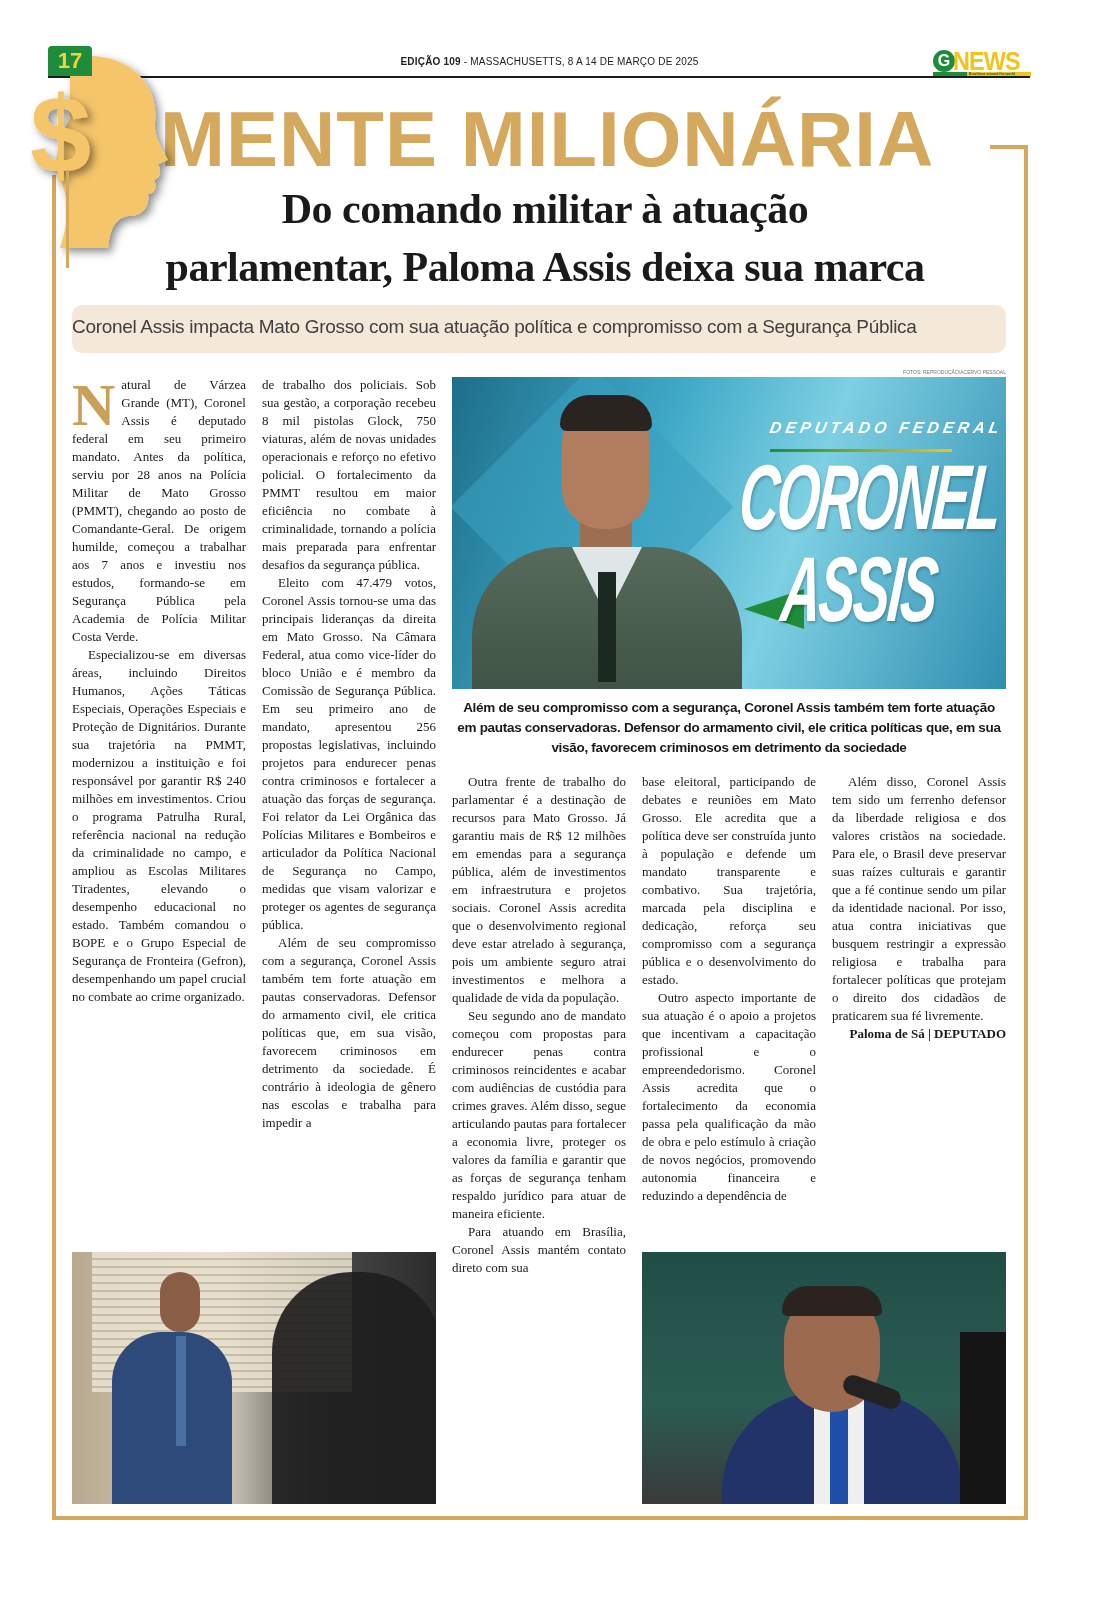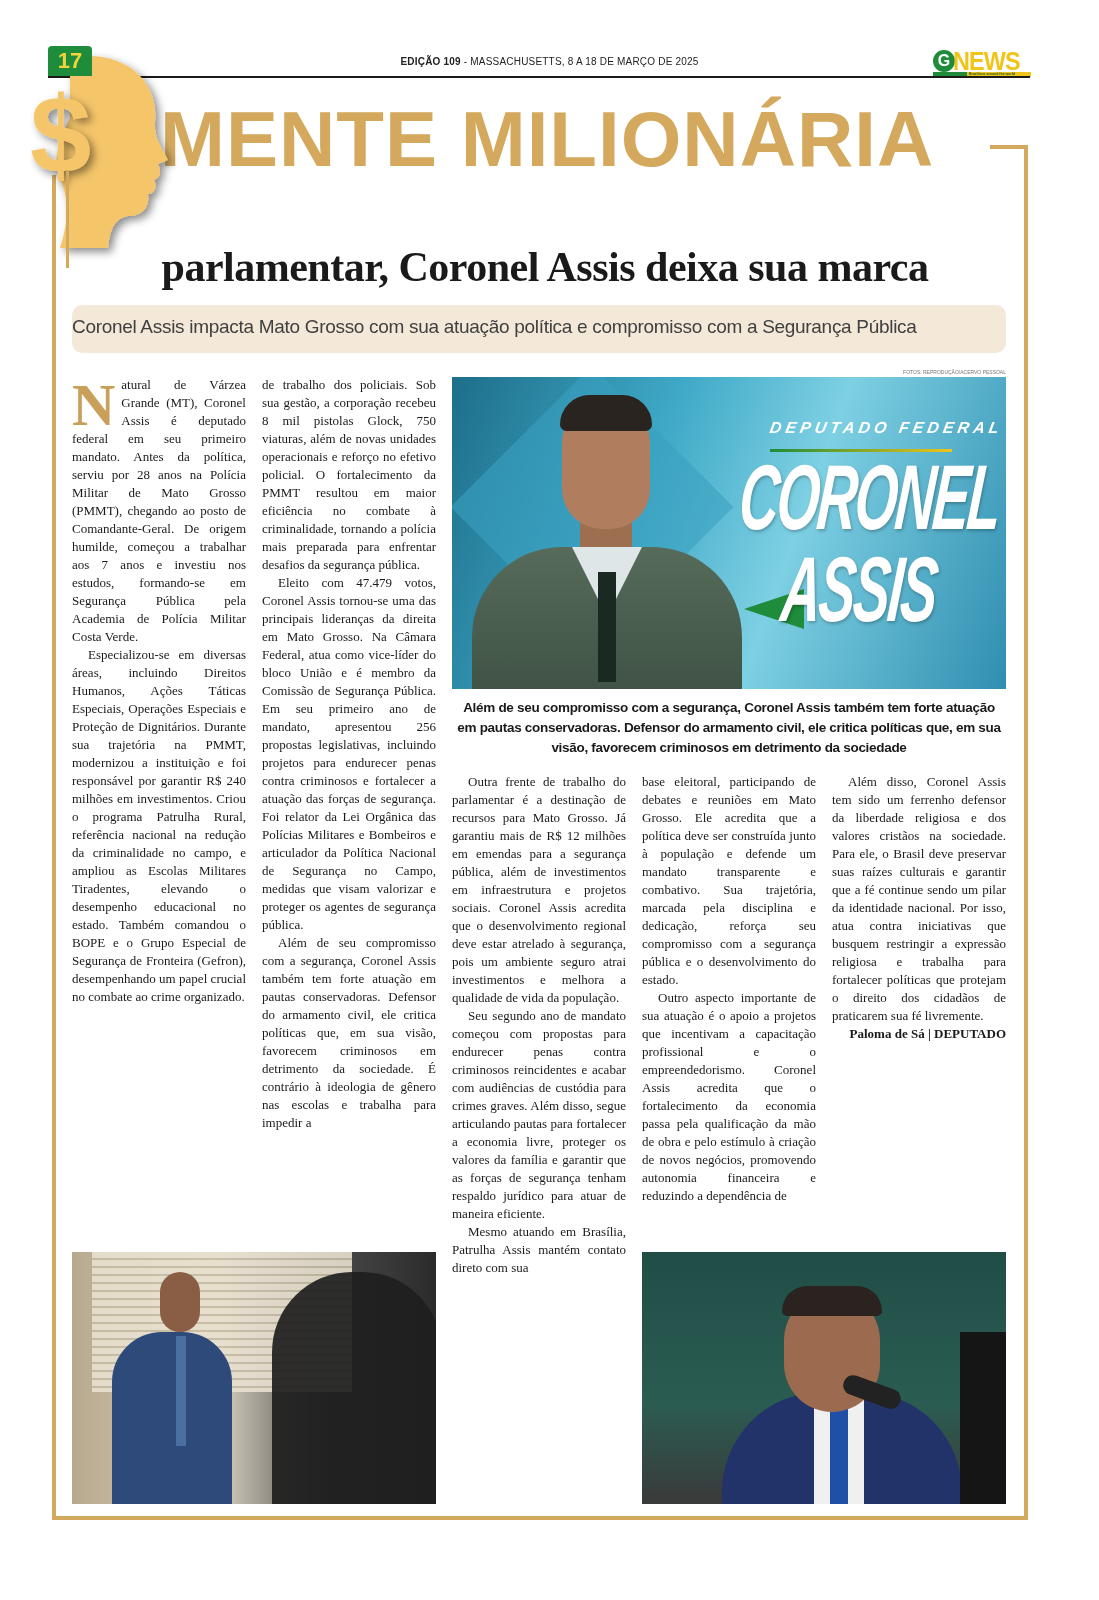--- a/index.html
+++ b/index.html
@@ -73,21 +73,21 @@
   .pr-tie { position: absolute; left: 188px; top: 150px; width: 18px; height: 110px; background: #1f4fa6; }
   .pr-head { position: absolute; left: 142px; top: 40px; width: 96px; height: 120px; background: #9c6a4e; border-radius: 48px; }
   .pr-hair { position: absolute; left: 140px; top: 34px; width: 100px; height: 30px; background: #2a2320; border-radius: 50px 50px 10px 10px; }
   .pr-mic { position: absolute; left: 200px; top: 130px; width: 60px; height: 20px; background: #222; border-radius: 10px; transform: rotate(20deg); }
   .pr-monitor { position: absolute; left: 318px; top: 80px; width: 50px; height: 180px; background: #151515; }
 </style>
 </head>
 <body>
 
 <div class="page-num">17</div>
-<div class="edition"><b>EDIÇÃO 109</b><span> - MASSACHUSETTS, 8 A 18 DE MARÇO DE 2025</span></div>
+<div class="edition"><b>EDIÇÃO 109</b><span> - MASSACHUSETTS, 8 A 14 DE MARÇO DE 2025</span></div>
 <div class="gnews">
   <div class="gnews-g">G</div>
   <div class="gnews-word">NEWS</div>
   <div class="gnews-bar-green"></div>
   <div class="gnews-tag">Brazilians around the world</div>
 </div>
 <div class="topbar-rule"></div>
 
 <div class="frame-left"></div>
 <div class="frame-bottom"></div>
@@ -101,22 +101,22 @@
       </filter>
   </defs>
   <path d="M40 10 C90 0 130 30 125 75 C124 90 132 100 138 112 L128 116 C132 124 130 130 124 132 C128 140 124 146 118 146 C120 160 112 168 98 168 C86 170 80 180 78 200 L30 200 C40 170 38 150 30 130 C22 110 30 90 40 70 Z" fill="#f5c56b" filter="url(#sh)"></path>
   <path d="M70 20 C58 40 50 60 52 80" stroke="#ffffff" stroke-width="0" fill="none"></path>
   <text x="0" y="125" font-family="Liberation Sans, sans-serif" font-weight="bold" font-size="110" fill="#f5c56b" filter="url(#sh)">$</text>
   <rect x="36" y="122" width="3" height="98" fill="#d4a95e"></rect>
 </svg>
 
 <div class="section-title">MENTE MILIONÁRIA</div>
 <h1 class="headline">
-  <br>
-  <span>parlamentar, Coronel Assis deixa sua marca</span>
+  <span>Do comando militar à atuação</span><br>
+  <span>parlamentar, Paloma Assis deixa sua marca</span>
 </h1>
 <div class="subhead-bar"></div>
 <div class="subhead">Coronel Assis impacta Mato Grosso com sua atuação política e compromisso com a Segurança Pública</div>
 <div class="credit">FOTOS: REPRODUÇÃO/ACERVO PESSOAL</div>
 
 <div class="hero">
   <div class="hero-flag-star"></div>
   <div class="hero-man-body"></div>
   <div class="hero-man-neck"></div>
   <div class="hero-man-shirt"></div>
@@ -136,21 +136,21 @@
   <p>Especializou-se em diversas áreas, incluindo Direitos Humanos, Ações Táticas Especiais, Operações Especiais e Proteção de Dignitários. Durante sua trajetória na PMMT, modernizou a instituição e foi responsável por garantir R$ 240 milhões em investimentos. Criou o programa Patrulha Rural, referência nacional na redução da criminalidade no campo, e ampliou as Escolas Militares Tiradentes, elevando o desempenho educacional no estado. Também comandou o BOPE e o Grupo Especial de Segurança de Fronteira (Gefron), desempenhando um papel crucial no combate ao crime organizado.</p>
 </div>
 <div class="col col2">
   <p class="first">de trabalho dos policiais. Sob sua gestão, a corporação recebeu 8 mil pistolas Glock, 750 viaturas, além de novas unidades operacionais e reforço no efetivo policial. O fortalecimento da PMMT resultou em maior eficiência no combate à criminalidade, tornando a polícia mais preparada para enfrentar desafios da segurança pública.</p>
   <p>Eleito com 47.479 votos, Coronel Assis tornou-se uma das principais lideranças da direita em Mato Grosso. Na Câmara Federal, atua como vice-líder do bloco União e é membro da Comissão de Segurança Pública. Em seu primeiro ano de mandato, apresentou 256 propostas legislativas, incluindo projetos para endurecer penas contra criminosos e fortalecer a atuação das forças de segurança. Foi relator da Lei Orgânica das Polícias Militares e Bombeiros e articulador da Política Nacional de Segurança no Campo, medidas que visam valorizar e proteger os agentes de segurança pública.</p>
   <p>Além de seu compromisso com a segurança, Coronel Assis também tem forte atuação em pautas conservadoras. Defensor do armamento civil, ele critica políticas que, em sua visão, favorecem criminosos em detrimento da sociedade. É contrário à ideologia de gênero nas escolas e trabalha para impedir a</p>
 </div>
 <div class="col col3">
   <p>Outra frente de trabalho do parlamentar é a destinação de recursos para Mato Grosso. Já garantiu mais de R$ 12 milhões em emendas para a segurança pública, além de investimentos em infraestrutura e projetos sociais. Coronel Assis acredita que o desenvolvimento regional deve estar atrelado à segurança, pois um ambiente seguro atrai investimentos e melhora a qualidade de vida da população.</p>
   <p>Seu segundo ano de mandato começou com propostas para endurecer penas contra criminosos reincidentes e acabar com audiências de custódia para crimes graves. Além disso, segue articulando pautas para fortalecer a economia livre, proteger os valores da família e garantir que as forças de segurança tenham respaldo jurídico para atuar de maneira eficiente.</p>
-  <p>Mesmo atuando em Brasília, Patrulha Assis mantém contato direto com sua</p>
+  <p>Para atuando em Brasília, Coronel Assis mantém contato direto com sua</p>
 </div>
 <div class="col col4">
   <p class="first">base eleitoral, participando de debates e reuniões em Mato Grosso. Ele acredita que a política deve ser construída junto à população e defende um mandato transparente e combativo. Sua trajetória, marcada pela disciplina e dedicação, reforça seu compromisso com a segurança pública e o desenvolvimento do estado.</p>
   <p>Outro aspecto importante de sua atuação é o apoio a projetos que incentivam a capacitação profissional e o empreendedorismo. Coronel Assis acredita que o fortalecimento da economia passa pela qualificação da mão de obra e pelo estímulo à criação de novos negócios, promovendo autonomia financeira e reduzindo a dependência de</p>
 </div>
 <div class="col col5">
   <p>Além disso, Coronel Assis tem sido um ferrenho defensor da liberdade religiosa e dos valores cristãos na sociedade. Para ele, o Brasil deve preservar suas raízes culturais e garantir que a fé continue sendo um pilar da identidade nacional. Por isso, atua contra iniciativas que busquem restringir a expressão religiosa e trabalha para fortalecer políticas que protejam o direito dos cidadãos de praticarem sua fé livremente.</p>
   <p class="byline">Paloma de Sá | DEPUTADO</p>
 </div>
 

